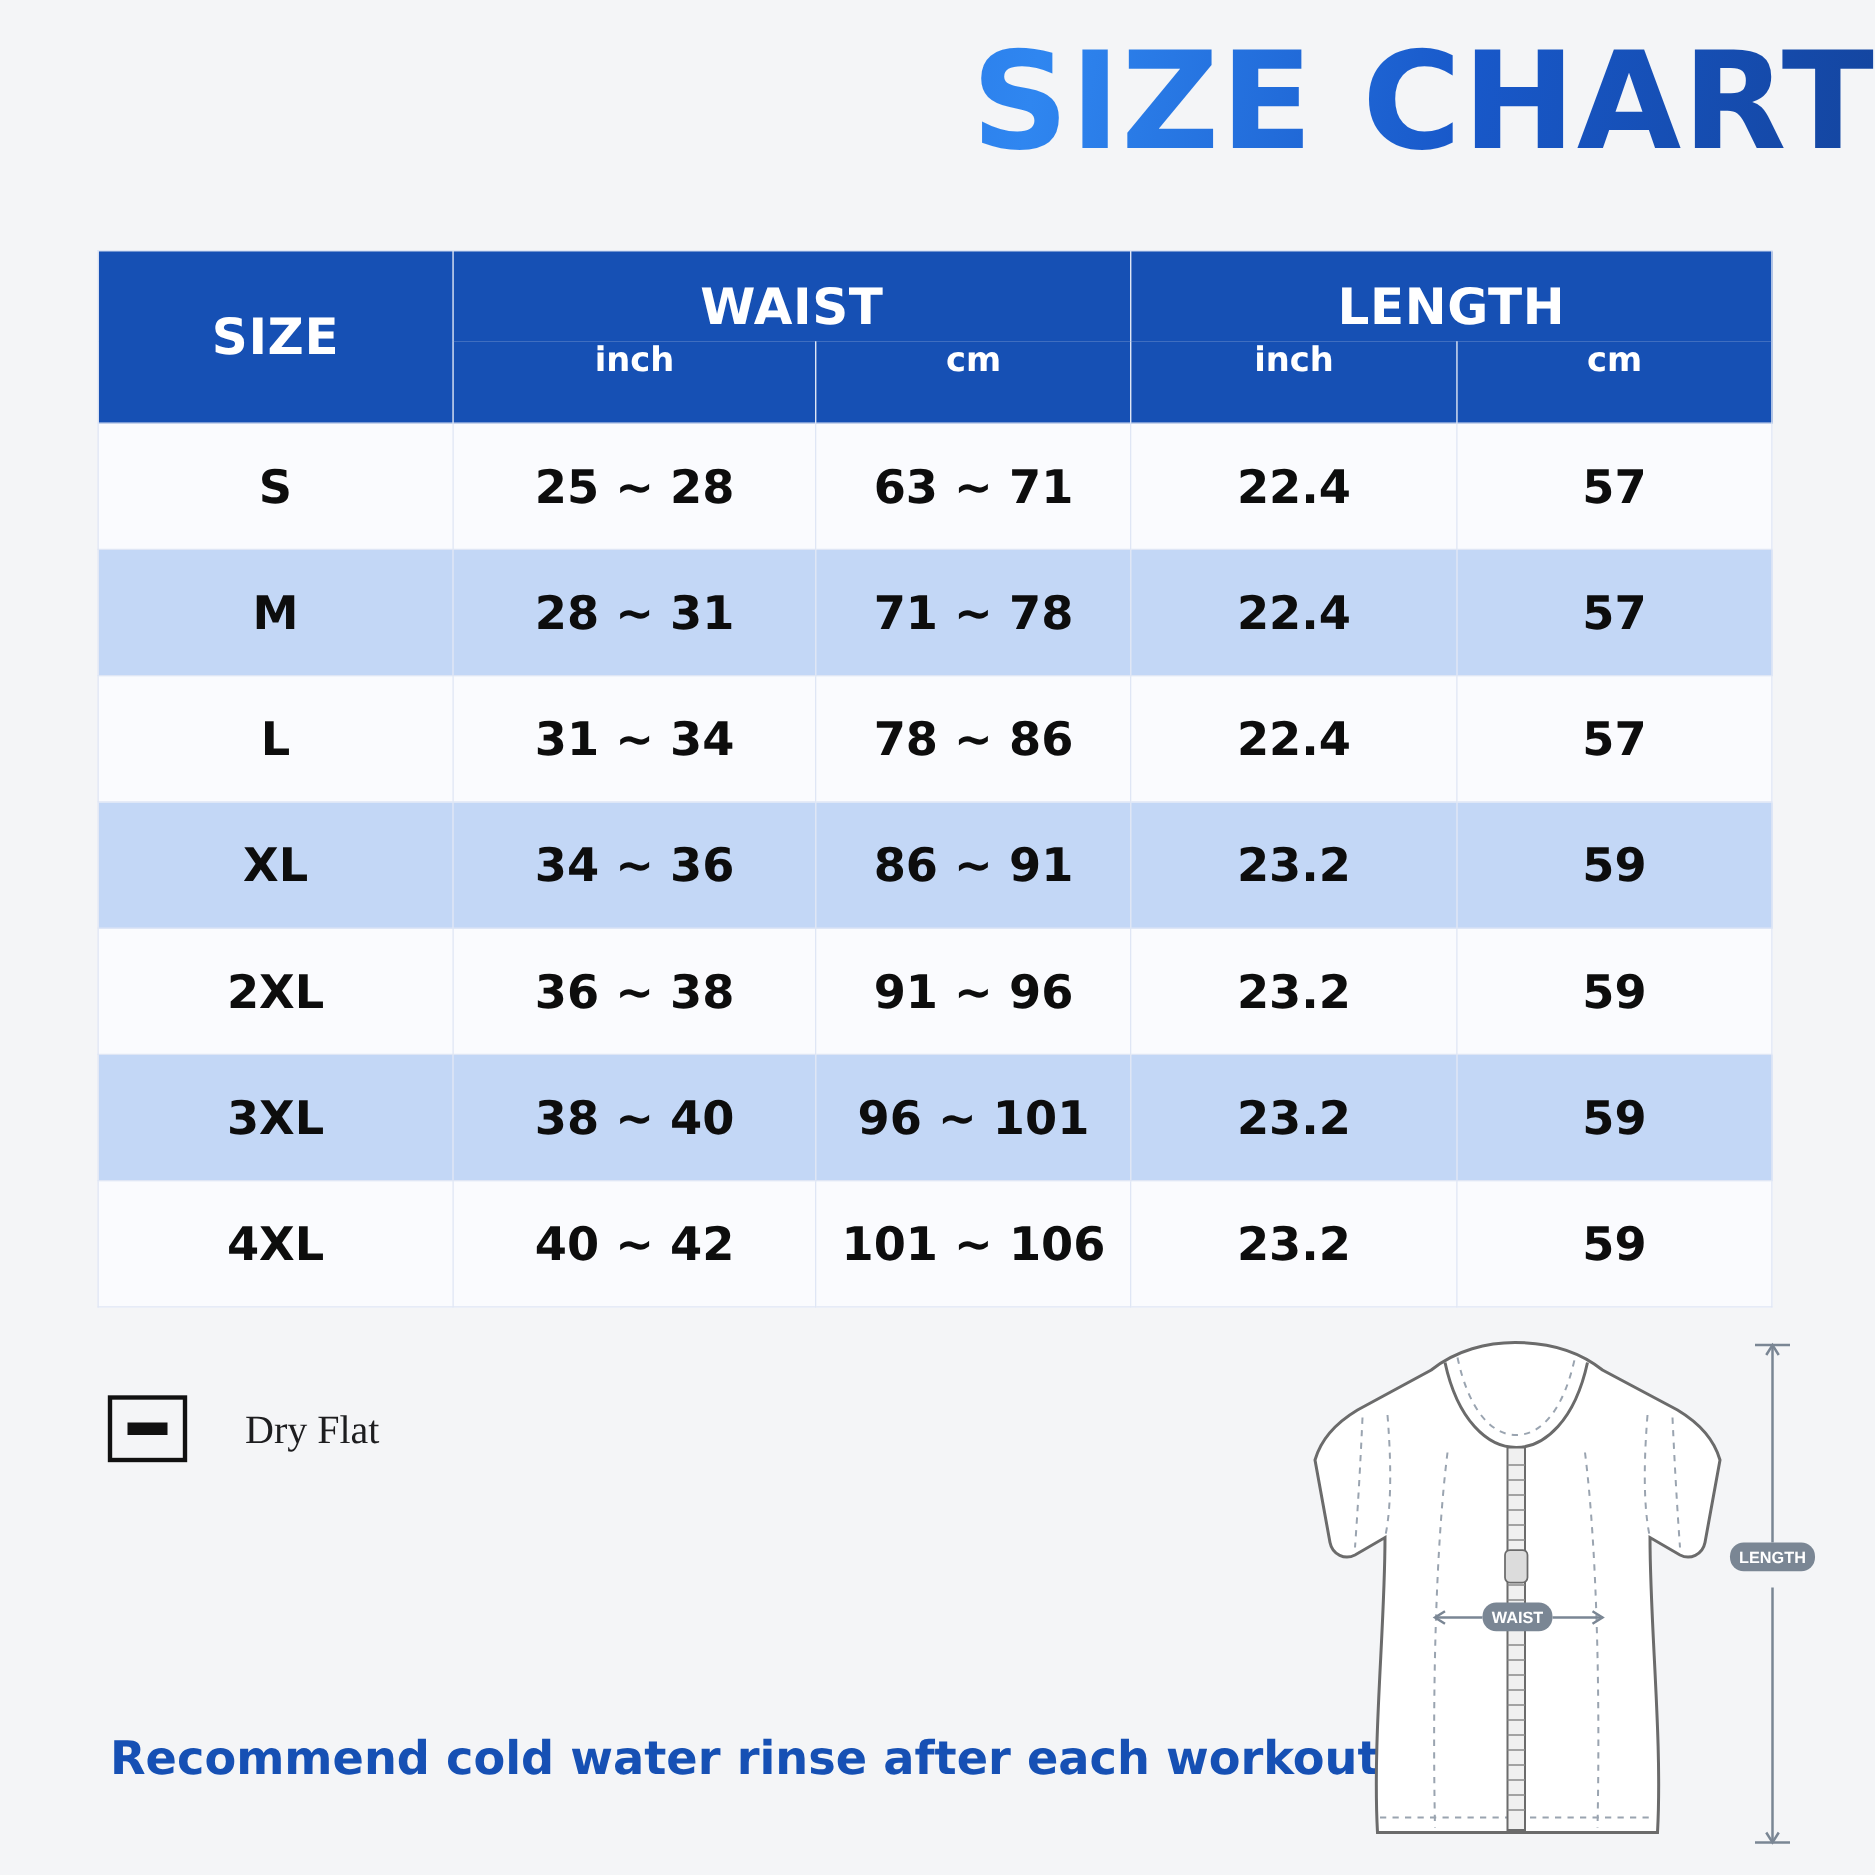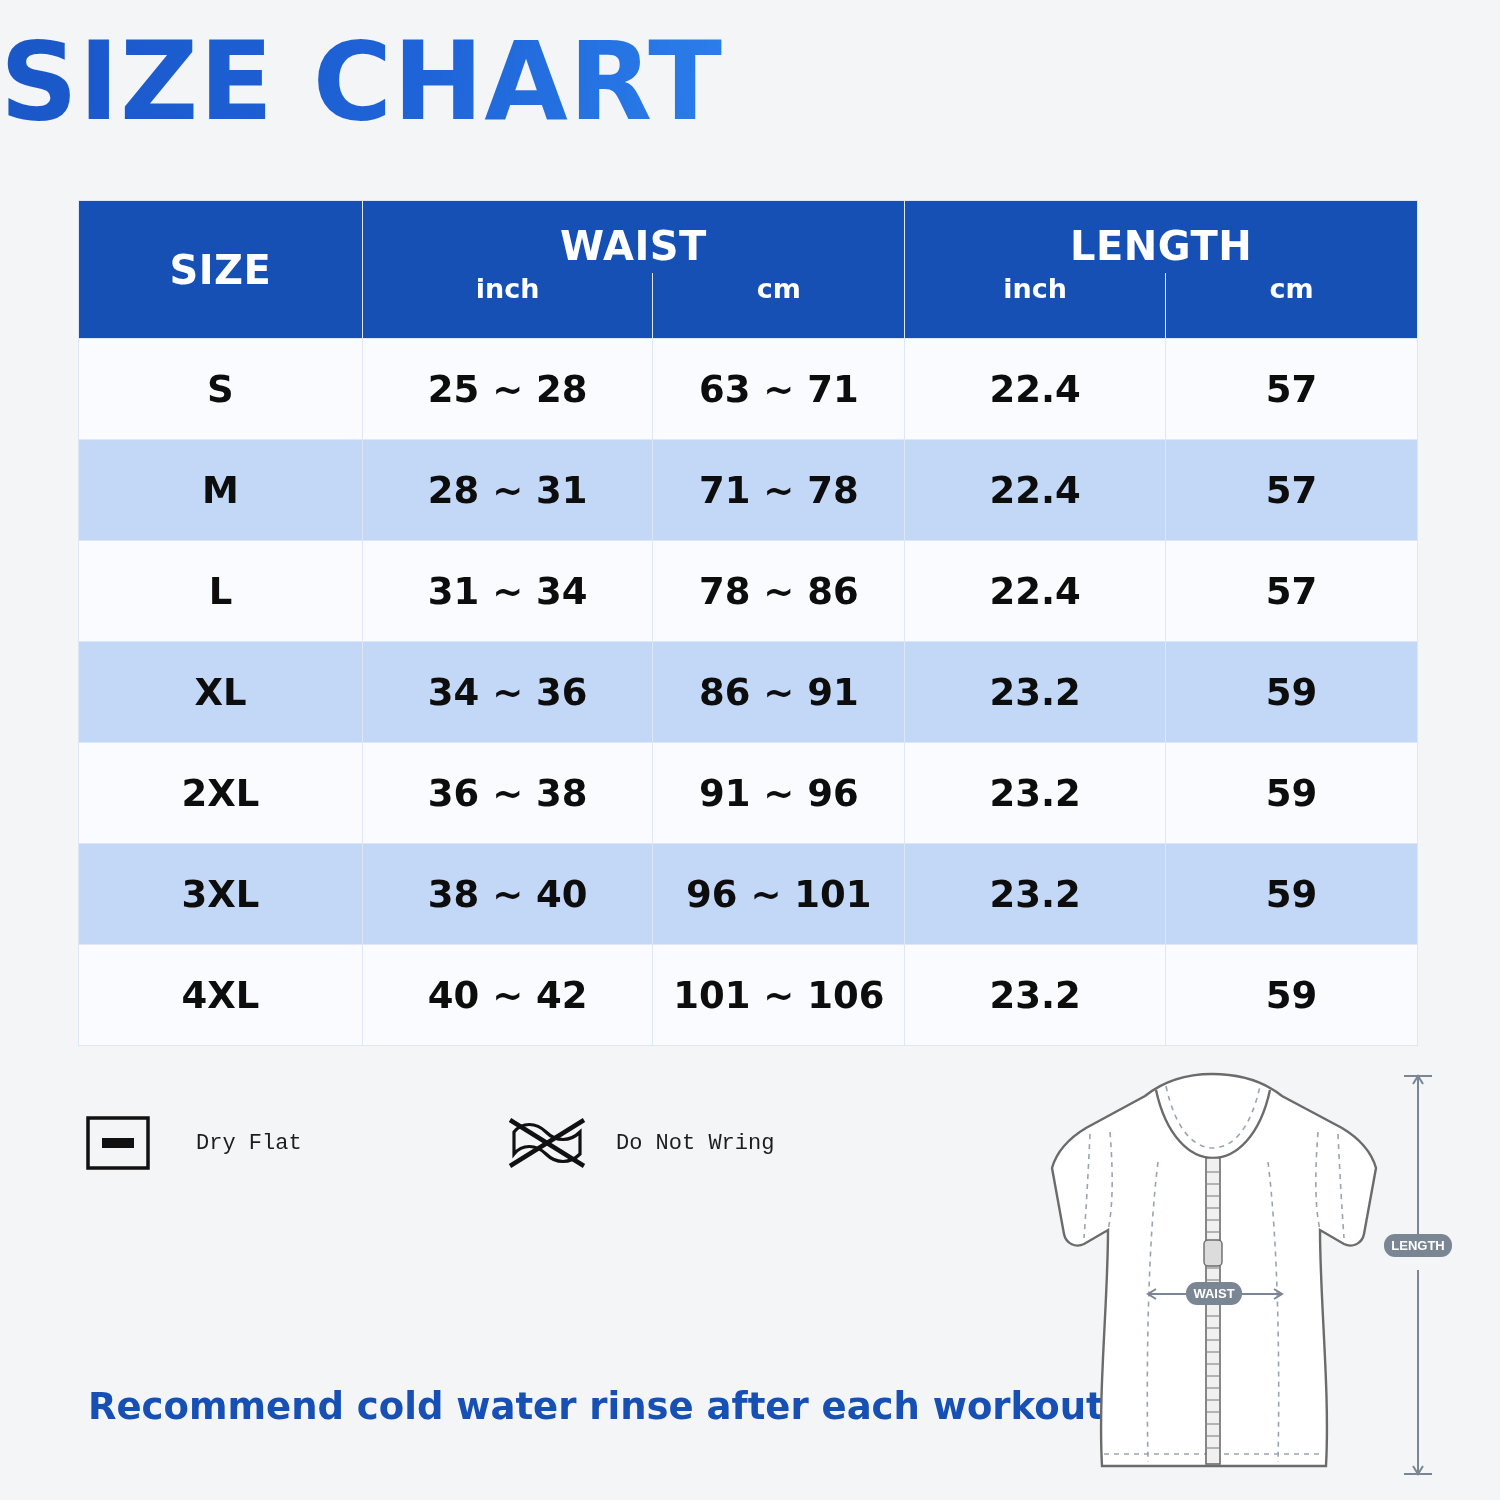--- a/index.html
+++ b/index.html
@@ -10,21 +10,21 @@
     width: 1500px;
     height: 1500px;
     background: #f4f5f7;
     font-family: "Liberation Sans", sans-serif;
     overflow: hidden;
     position: relative;
   }
 
   
   .title {
-    text-align: left;
+    text-align: right;
     font-size: 108px;
     font-weight: bold;
     letter-spacing: 1px;
     padding-top: 22px;
     line-height: 1.12;
     background: linear-gradient(100deg, #1a57c8 0%, #1e63d8 28%, #2f86f0 55%, #1858c9 78%, #14459f 100%);
     -webkit-background-clip: text;
     background-clip: text;
     color: transparent;
     font-family: "DejaVu Sans", sans-serif;
@@ -106,24 +106,24 @@
   }
   .care-icon {
     width: 92px;
     height: 86px;
     display: flex;
     align-items: center;
     justify-content: flex-start;
     flex: 0 0 92px;
   }
   .care-label {
-    font-size: 22px;
+    font-size: 32px;
     color: #1d1d1f;
     margin-left: 22px;
-    font-family: Liberation Mono, monospace;
+    font-family: Liberation Serif, serif;
   }
   .recommend {
     position: absolute;
     left: 88px;
     top: 1385px;
     font-size: 37px;
     font-weight: bold;
     color: #1650b4;
     font-family: "DejaVu Sans", sans-serif;
   }
@@ -227,30 +227,20 @@
 <div class="care">
   <div class="care-row">
     <div class="care-cell">
       <span class="care-icon">
         <svg width="76" height="70" viewBox="0 0 76 70">
           <rect x="6" y="10" width="60" height="50" fill="none" stroke="#111" stroke-width="3.5"></rect>
           <rect x="20" y="30" width="32" height="10" fill="#111"></rect>
         </svg>
       </span>
       <span class="care-label">Dry Flat</span>
-    </div>
-    <div class="care-cell">
-      <span class="care-icon">
-        <svg width="92" height="70" viewBox="0 0 92 70">
-          <path d="M12 24 C20 14 34 14 44 24 C54 34 68 34 78 24 L78 46 C68 56 54 56 44 46 C34 36 20 36 12 46 Z" fill="none" stroke="#111" stroke-width="3.2"></path>
-          <line x1="8" y1="12" x2="82" y2="58" stroke="#111" stroke-width="4.5"></line>
-          <line x1="82" y1="12" x2="8" y2="58" stroke="#111" stroke-width="4.5"></line>
-        </svg>
-      </span>
-      <span class="care-label">Do Not Wring</span>
     </div>
   </div>
   <div class="care-row">
   </div>
 </div>
 
 <div class="recommend">Recommend cold water rinse after each workout.</div>
 
 <div class="garment">
   <svg width="470" height="430" viewBox="0 0 470 430">

